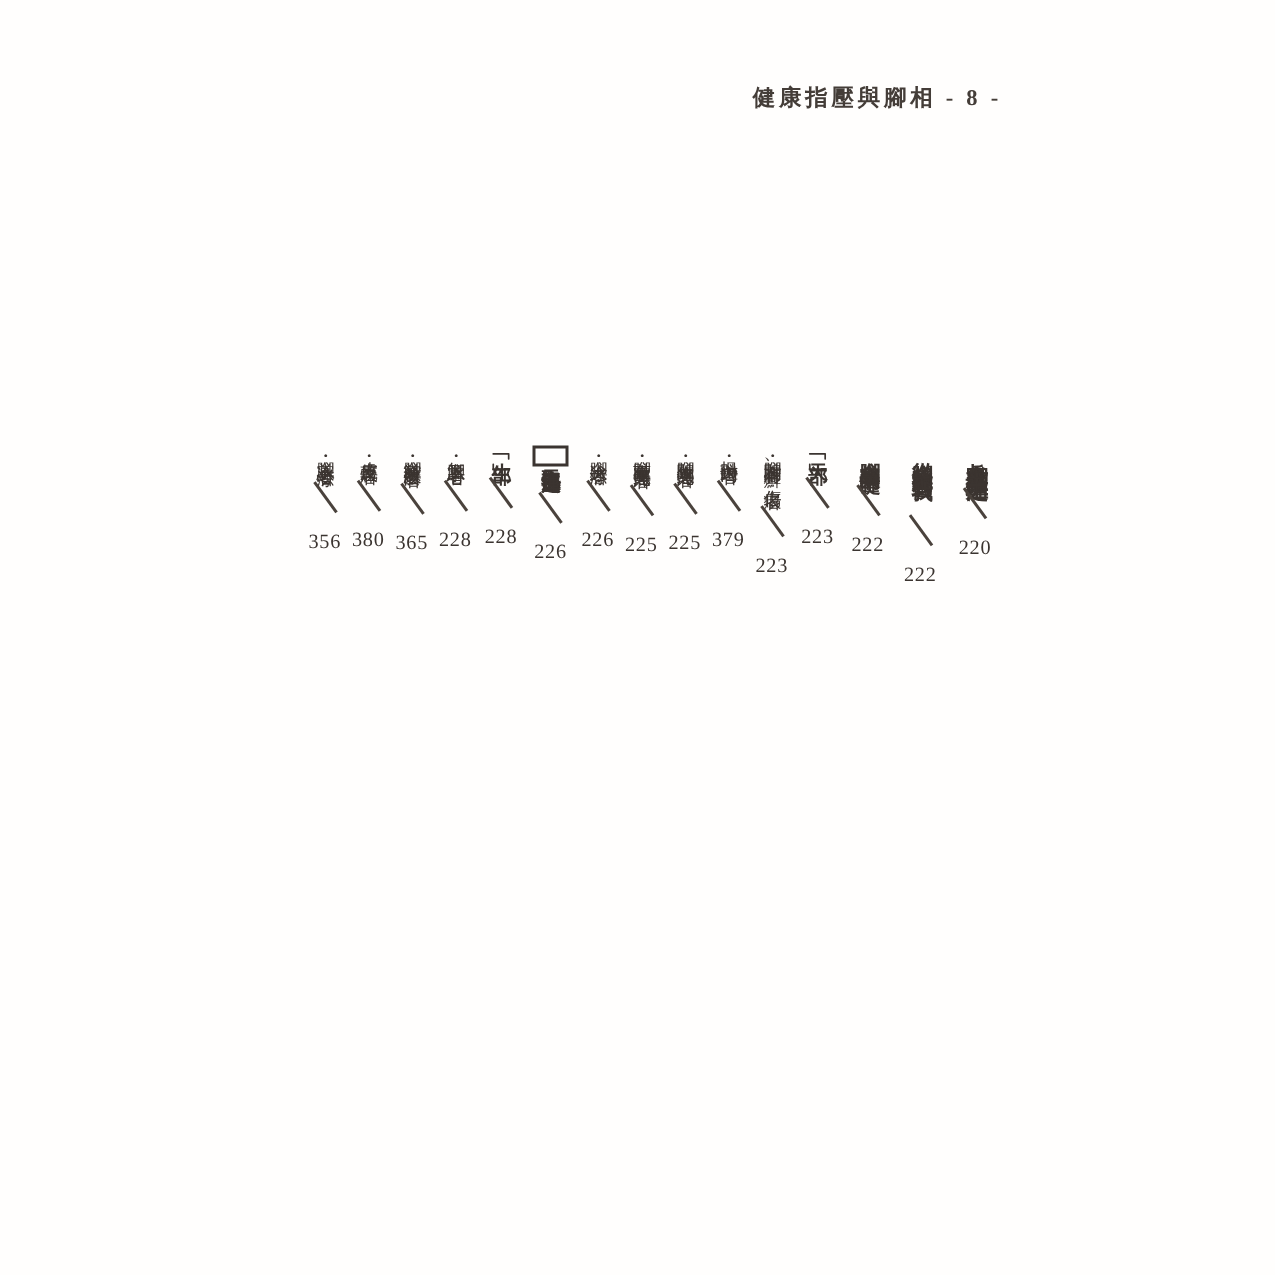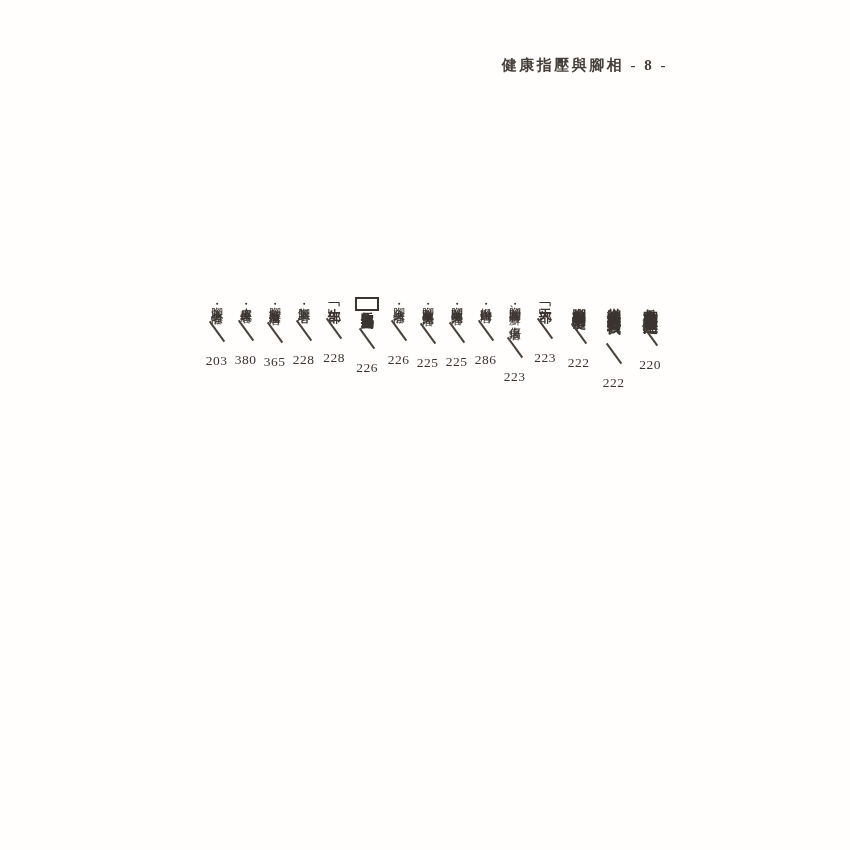--- a/index.html
+++ b/index.html
@@ -109,21 +109,21 @@
         <div class="pnum">223</div>
       </div>
       <div class="toc-col lv-item">
         <div class="vtext">・腳趾間有腳癬、傷痕者</div>
         <div class="slash"></div>
         <div class="pnum">223</div>
       </div>
       <div class="toc-col lv-item">
         <div class="vtext">・拇趾內彎者</div>
         <div class="slash"></div>
-        <div class="pnum">286</div>
+        <div class="pnum">379</div>
       </div>
       <div class="toc-col lv-item">
         <div class="vtext">・腳趾間無光澤者</div>
         <div class="slash"></div>
         <div class="pnum">225</div>
       </div>
       <div class="toc-col lv-item">
         <div class="vtext">・腳趾掌面無光澤者</div>
         <div class="slash"></div>
         <div class="pnum">225</div>
@@ -154,16 +154,16 @@
         <div class="pnum">365</div>
       </div>
       <div class="toc-col lv-item">
         <div class="vtext">・皮膚乾燥者</div>
         <div class="slash"></div>
         <div class="pnum">380</div>
       </div>
       <div class="toc-col lv-item">
         <div class="vtext">・腳掌心冰涼者</div>
         <div class="slash"></div>
-        <div class="pnum">203</div>
+        <div class="pnum">356</div>
       </div>
     </div>
 </div>
 
 </body></html>

